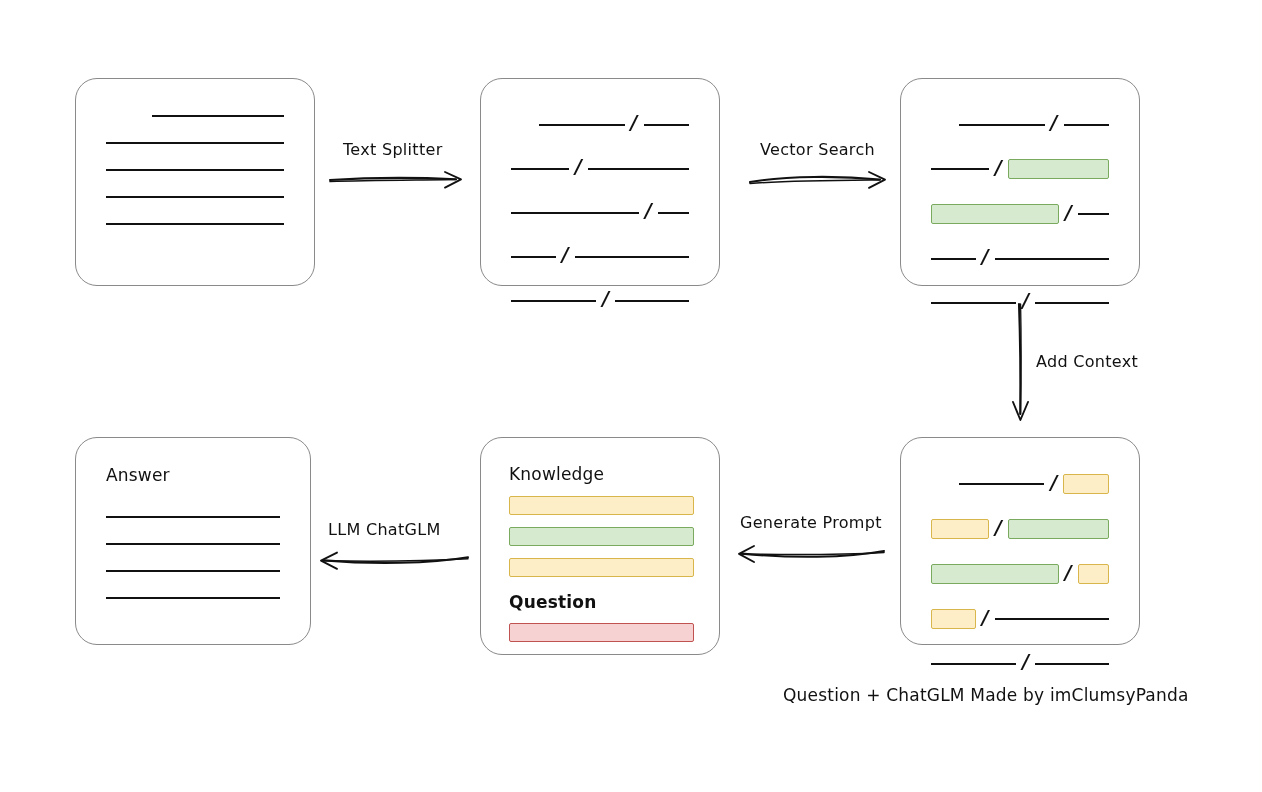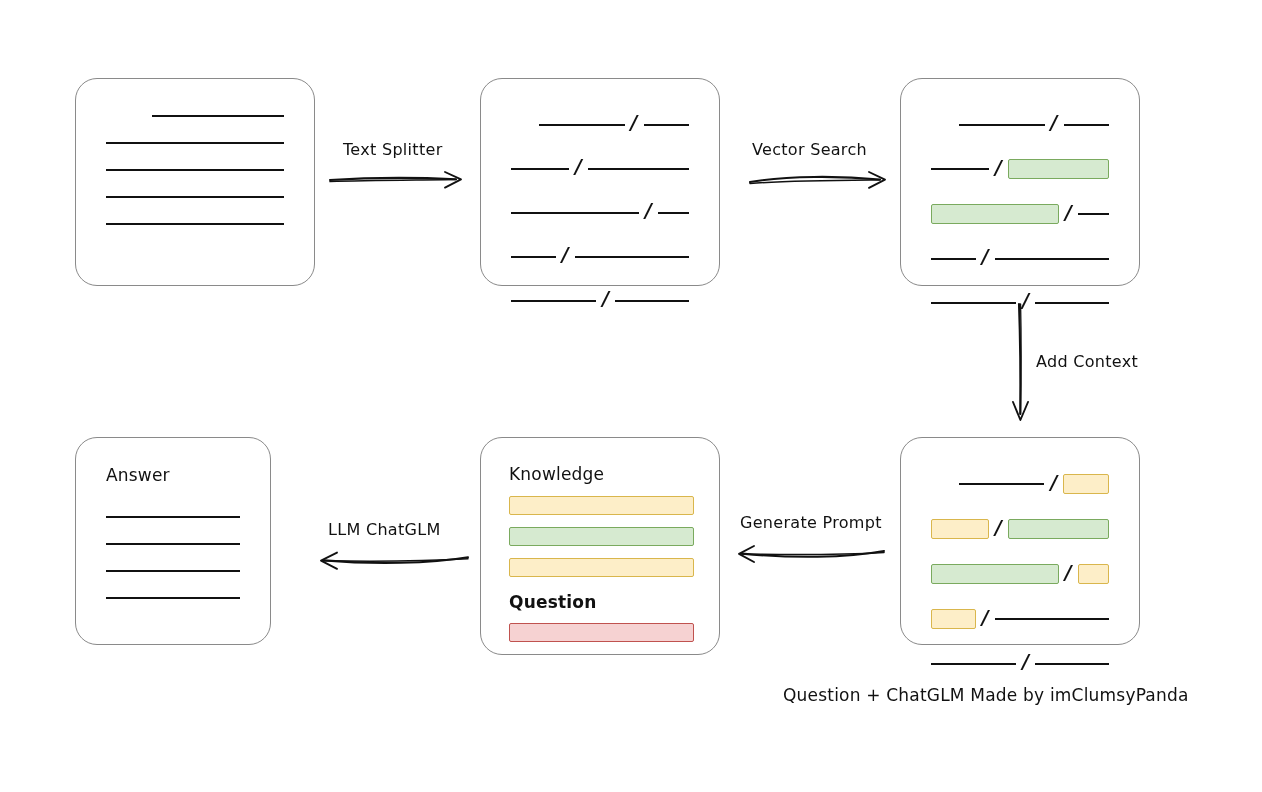--- a/index.html
+++ b/index.html
@@ -238,21 +238,21 @@
         <div class="bar chip-green" style="width: 185px;"></div>
         <div class="bar chip-yellow" style="width: 185px;"></div>
       </div>
     <div class="card-heading" style="margin-top:15px;font-weight:bold;">Question</div>
     <div id="question-bars" style="margin-top:11px; display:flex; flex-direction:column; gap:12px;">
         <div class="bar chip-red" style="width: 185px;"></div>
       </div>
   </div>
 </div>
 
-<div class="card" style="left:75px; top:437px; width:196px; height:208px;">
+<div class="card" style="left:75px; top:437px; width:236px; height:208px;">
   <div class="card-heading" style="position:absolute; left:30px; top:27px;">Answer</div>
   <div class="rows" id="rows-answer" style="top:78px; padding:0 30px; gap:25px;">
       <div class="row">
         <span class="seg" style="width: 180px;"></span>
       </div>
       <div class="row">
         <span class="seg" style="width: 180px;"></span>
       </div>
       <div class="row">
         <span class="seg" style="width: 180px;"></span>
@@ -266,21 +266,21 @@
 <div class="arrow-group" style="left:328px; top:140px; width:140px; height:55px;">
   <div class="arrow-label" style="left:15px; top:0px;">Text Splitter</div>
   <svg class="arrow-svg" style="left:0; top:28px;" width="140" height="26" viewBox="0 0 140 26">
     <path d="M2,12 C40,9.6 92,9.6 128,11.2" fill="none" stroke="#111" stroke-width="2.1" stroke-linecap="round"></path>
     <path d="M2,13.6 C40,12.2 92,12.2 128,11.6" fill="none" stroke="#111" stroke-width="1.5" stroke-linecap="round"></path>
     <path d="M117,4 L133,11.4 L117,19.6" fill="none" stroke="#111" stroke-width="1.9" stroke-linejoin="round" stroke-linecap="round"></path>
   </svg>
 </div>
 
 <div class="arrow-group" style="left:748px; top:140px; width:140px; height:55px;">
-  <div class="arrow-label" style="left:4px; top:0px;">Vector Search</div>
+  <div class="arrow-label" style="left:12px; top:0px;">Vector Search</div>
   <svg class="arrow-svg" style="left:0; top:28px;" width="140" height="26" viewBox="0 0 140 26">
     <path d="M2,14 C40,7.5 92,7.8 132,11.5" fill="none" stroke="#111" stroke-width="2.1" stroke-linecap="round"></path>
     <path d="M2,15.4 C40,12.6 92,12.3 132,11.9" fill="none" stroke="#111" stroke-width="1.5" stroke-linecap="round"></path>
     <path d="M121,4 L137,11.6 L121,19.8" fill="none" stroke="#111" stroke-width="1.9" stroke-linejoin="round" stroke-linecap="round"></path>
   </svg>
 </div>
 
 <div class="arrow-group" style="left:1008px; top:302px; width:160px; height:122px;">
   <svg class="arrow-svg" style="left:0; top:0;" width="30" height="122" viewBox="0 0 30 122">
     <path d="M11,2 C12.3,38 12.6,78 12.2,112" fill="none" stroke="#111" stroke-width="2.1" stroke-linecap="round"></path>

